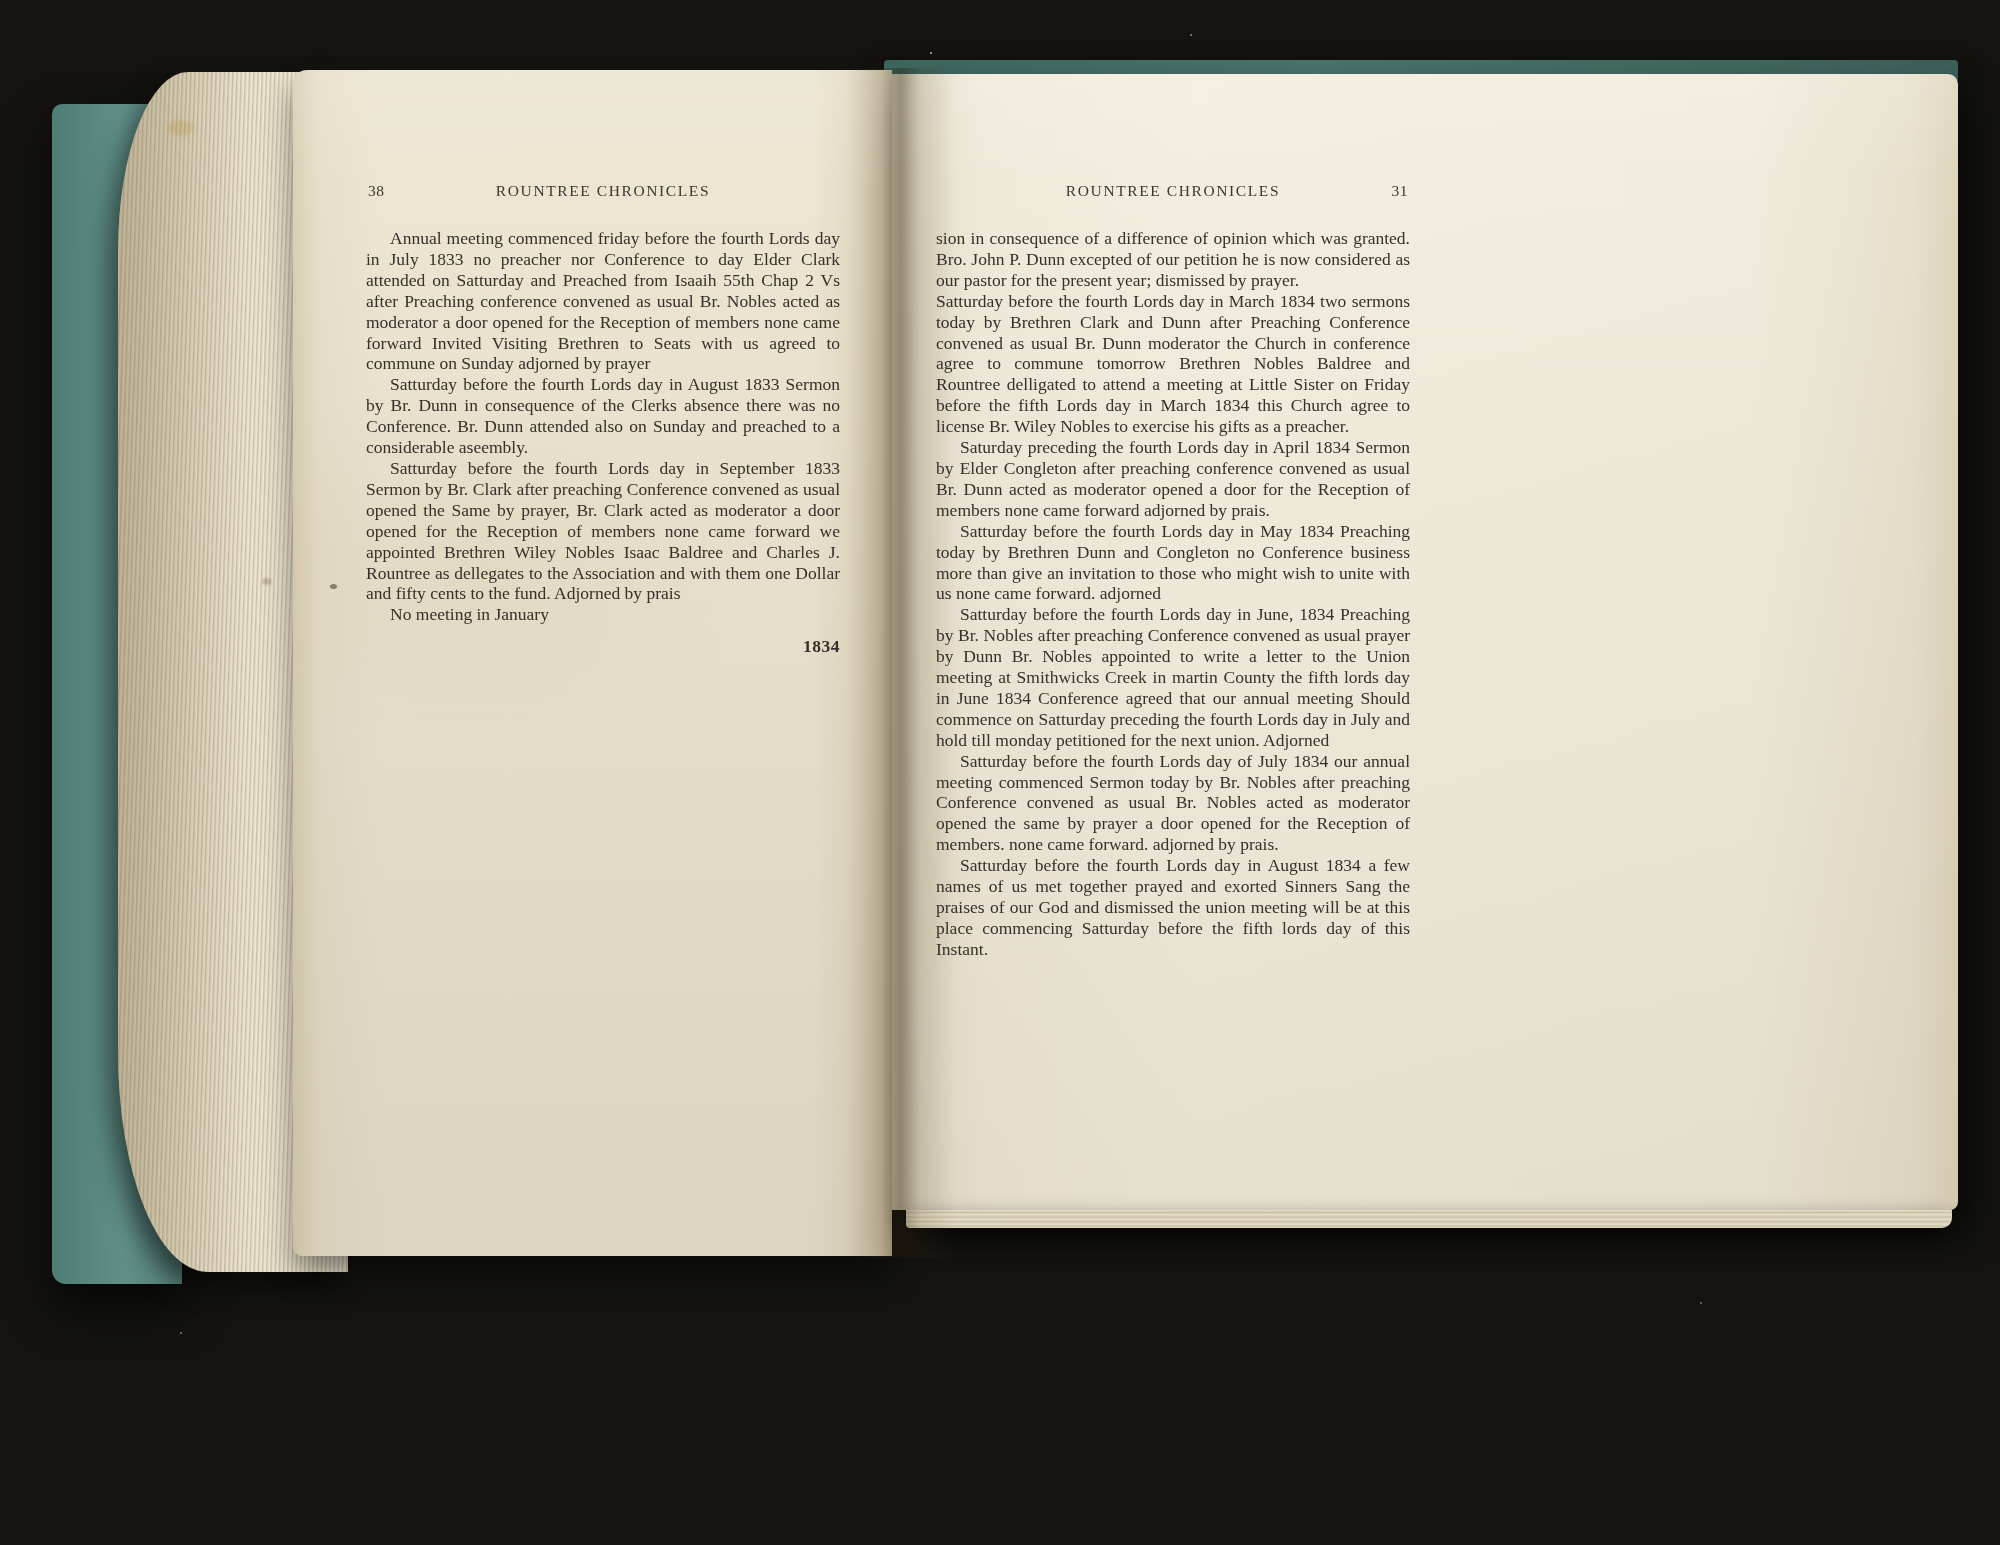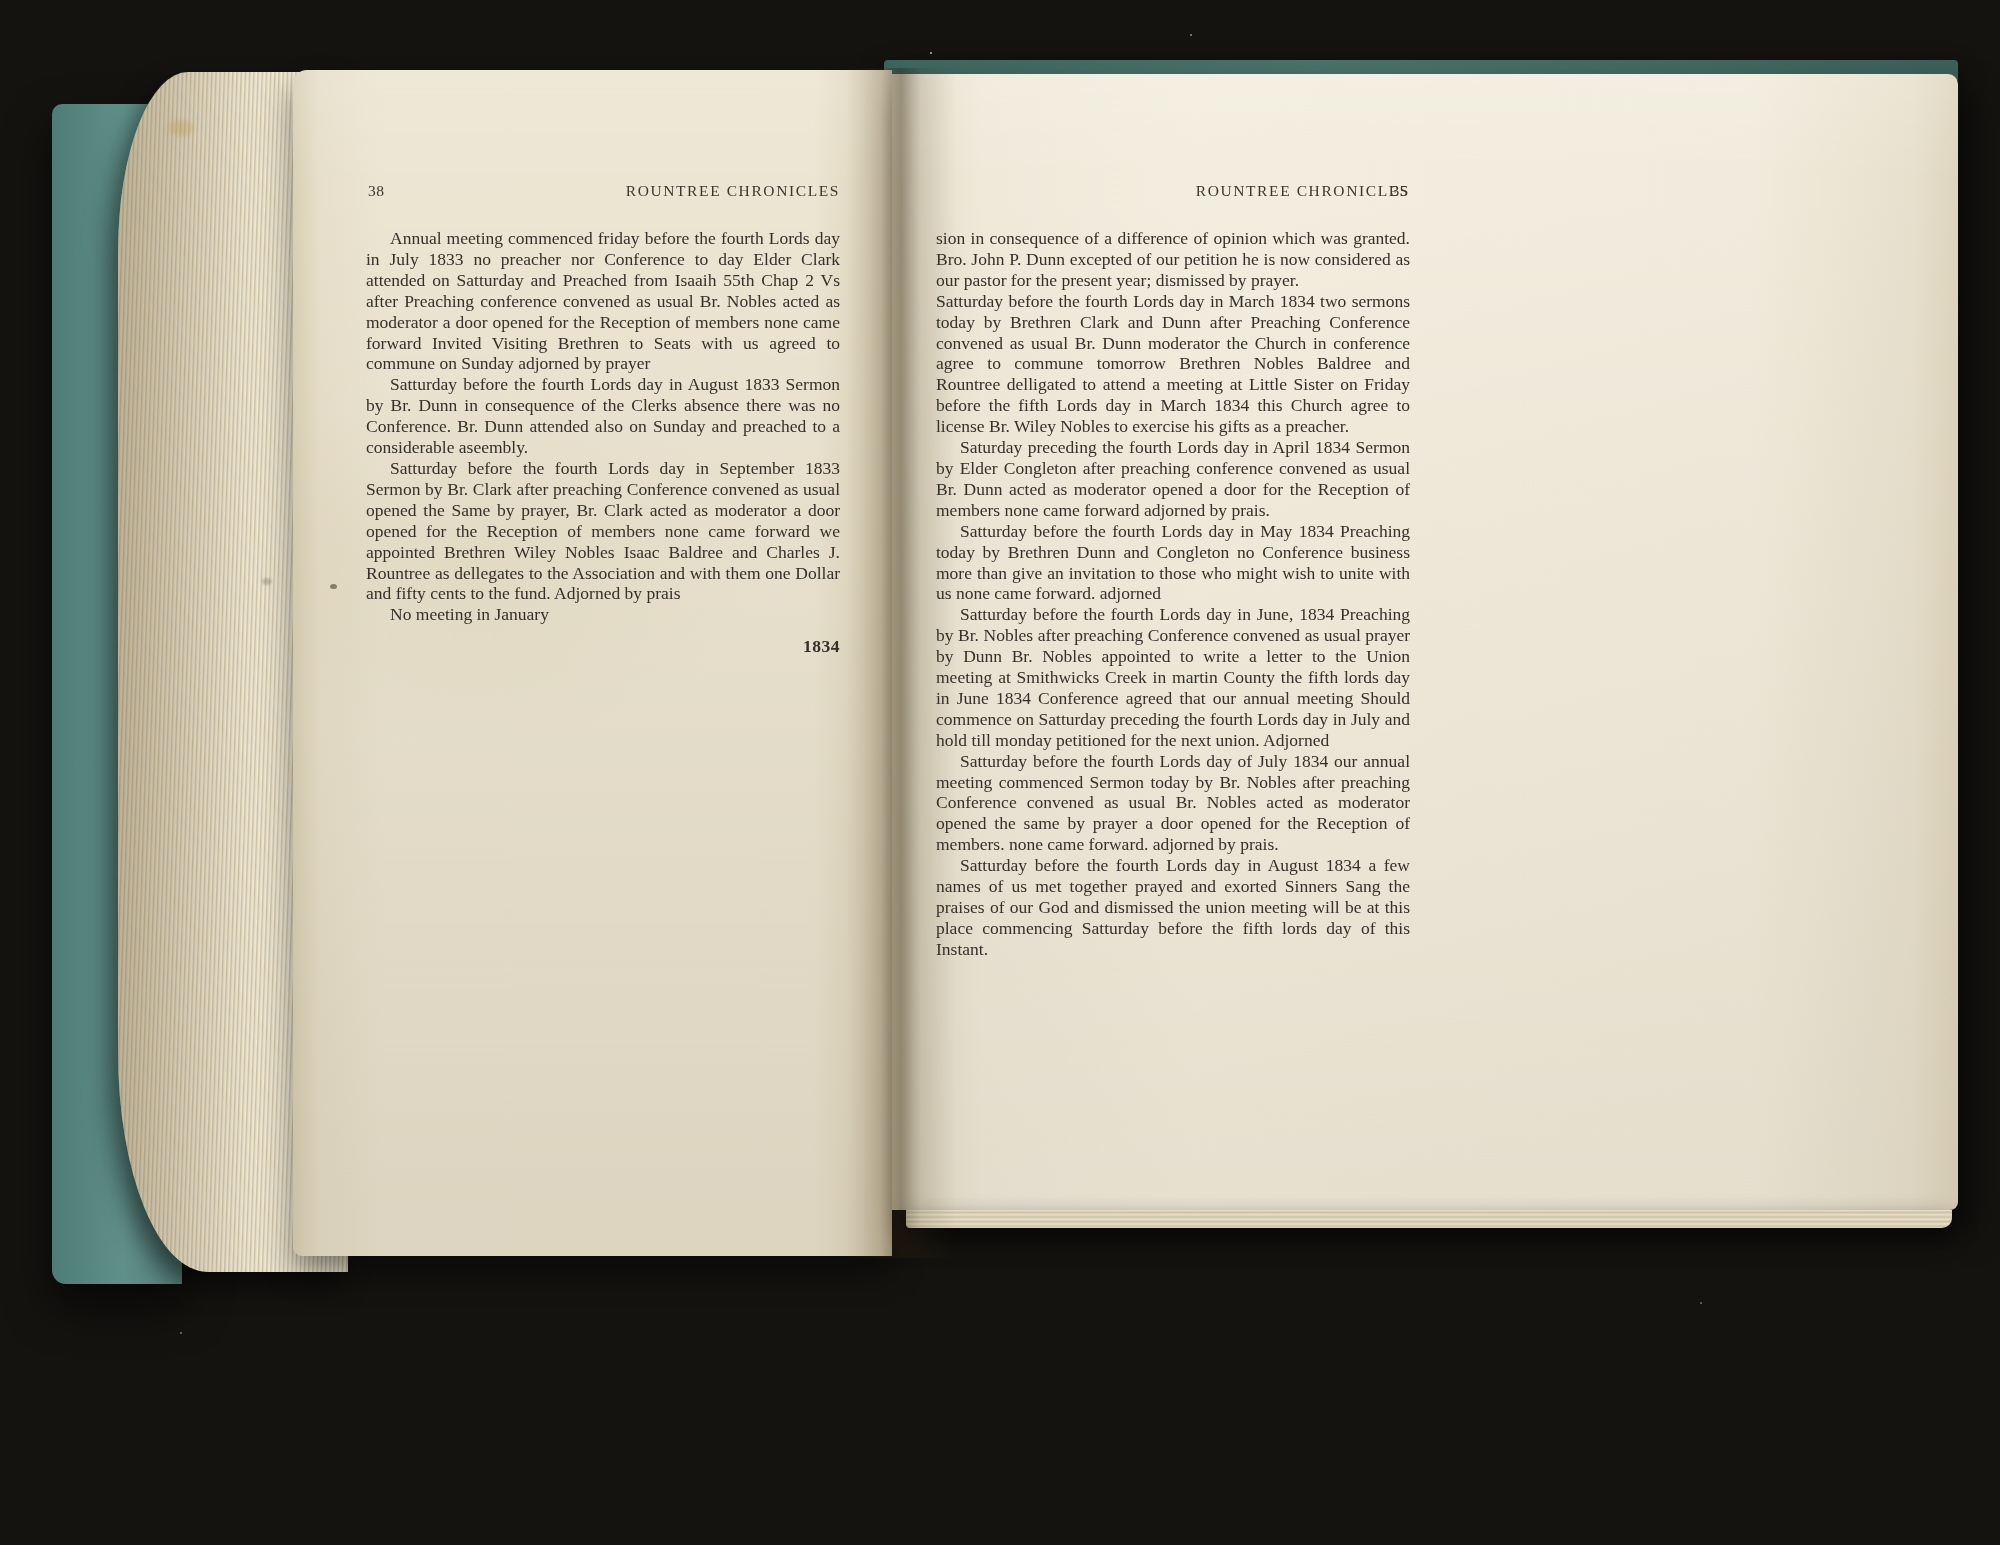--- a/index.html
+++ b/index.html
@@ -132,21 +132,21 @@
     height: 24px;
     margin-bottom: 22px;
     font-size: 15.5px;
     letter-spacing: 1.6px;
     color: #3c372e;
   }
   .running-head .folio-left  { position: absolute; left: 2px; top: 0; letter-spacing: 0.5px; }
   .running-head .folio-right { position: absolute; right: 2px; top: 0; letter-spacing: 0.5px; }
   .running-head .head-title {
     position: absolute; left: 0; right: 0; top: 0;
-    text-align: right;
+    text-align: center;
   }
 
   .body-text {
     font-size: 17.5px;
     line-height: 20.9px;
     text-align: justify;
   }
   .body-text p {
     margin: 0;
     text-indent: 24px;
@@ -206,21 +206,21 @@
       <p>Satturday before the fourth Lords day in August 1833 Sermon by Br. Dunn in consequence of the Clerks absence there was no Conference.  Br. Dunn attended also on Sunday and preached to a considerable aseembly.</p>
       <p>Satturday before the fourth Lords day in September 1833 Sermon by Br. Clark after preaching Conference convened as usual opened the Same by prayer, Br. Clark acted as moderator a door opened for the Reception of members none came forward we appointed Brethren Wiley Nobles Isaac Baldree and Charles J. Rountree as dellegates to the Association and with them one Dollar and fifty cents to the fund.  Adjorned by prais</p>
       <p>No meeting in January</p>
       <div class="year-heading">1834</div>
     </div>
   </div>
 
   <div class="text-col text-col-right">
     <div class="running-head">
       <span class="head-title">ROUNTREE CHRONICLES</span>
-      <span class="folio-right">35</span>
+      <span class="folio-right">31</span>
     </div>
     <div class="body-text">
       <p class="flush">sion in consequence of a difference of opinion which was granted.  Bro. John P. Dunn excepted of our petition he is now considered as our pastor for the present year; dismissed by prayer.</p>
       <p class="flush">Satturday before the fourth Lords day in March 1834 two sermons today by Brethren Clark and Dunn after Preaching Conference convened as usual Br. Dunn moderator the Church in conference agree to commune tomorrow Brethren Nobles Baldree and Rountree delligated to attend a meeting at Little Sister on Friday before the fifth Lords day in March 1834 this Church agree to license Br. Wiley Nobles to exercise his gifts as a preacher.</p>
       <p>Saturday preceding the fourth Lords day in April 1834 Sermon by Elder Congleton after preaching conference convened as usual Br. Dunn acted as moderator opened a door for the Reception of members none came forward adjorned by prais.</p>
       <p>Satturday before the fourth Lords day in May 1834 Preaching today by Brethren Dunn and Congleton no Conference business more than give an invitation to those who might wish to unite with us none came forward.  adjorned</p>
       <p>Satturday before the fourth Lords day in June, 1834 Preaching by Br. Nobles after preaching Conference convened as usual prayer by Dunn Br. Nobles appointed to write a letter to the Union meeting at Smithwicks Creek in martin County the fifth lords day in June 1834 Conference agreed that our annual meeting Should commence on Satturday preceding the fourth Lords day in July and hold till monday petitioned for the next union.  Adjorned</p>
       <p>Satturday before the fourth Lords day of July 1834 our annual meeting commenced Sermon today by Br. Nobles after preaching Conference convened as usual Br. Nobles acted as moderator opened the same by prayer a door opened for the Reception of members.  none came forward.  adjorned by prais.</p>
       <p>Satturday before the fourth Lords day in August 1834 a few names of us met together prayed and exorted Sinners Sang the praises of our God and dismissed the union meeting will be at this place commencing Satturday before the fifth lords day of this Instant.</p>
     </div>

